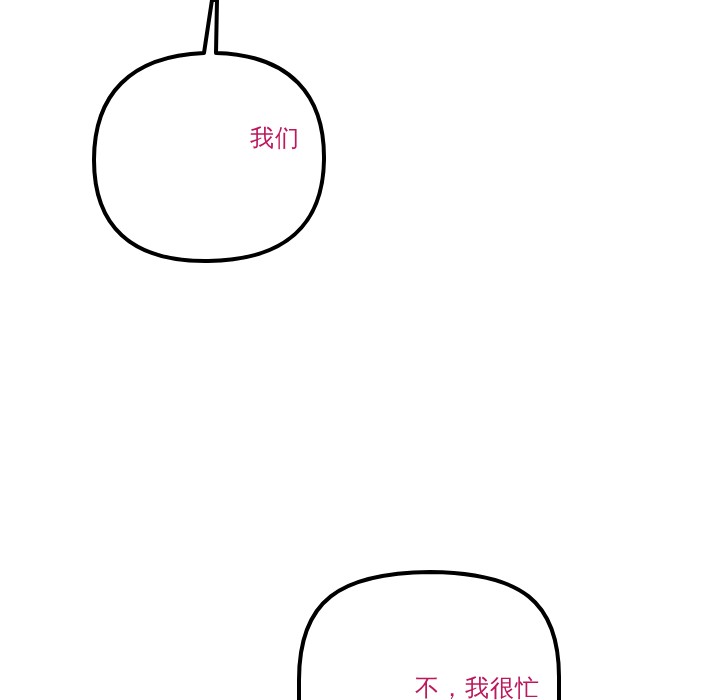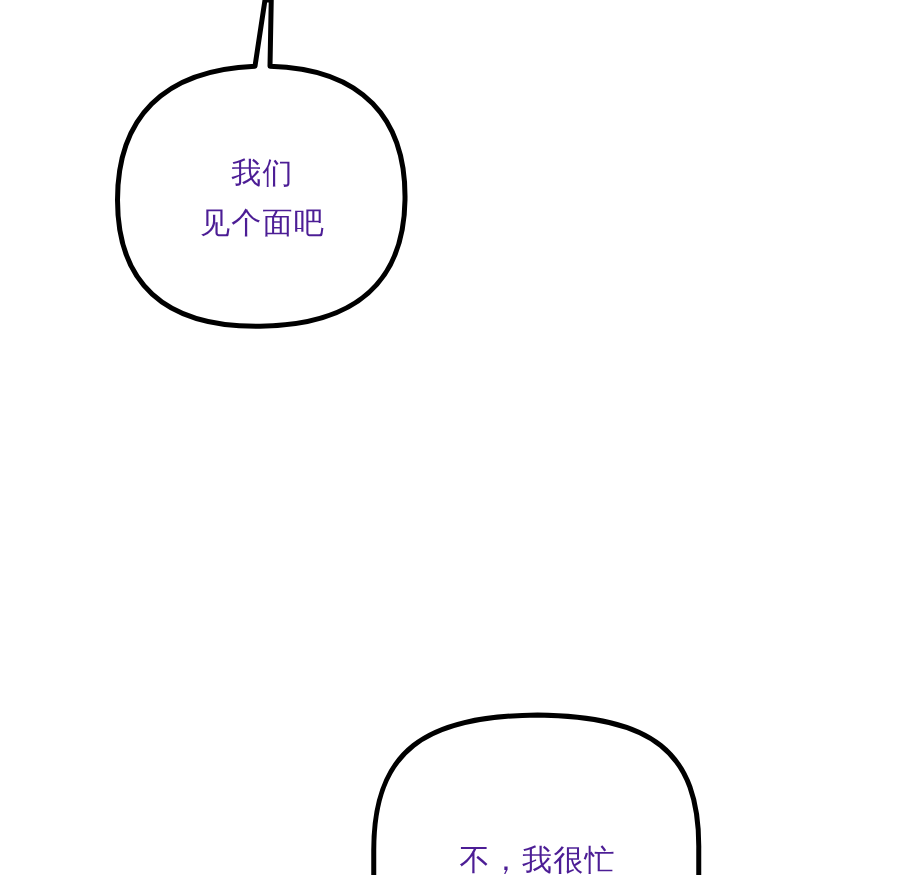--- a/index.html
+++ b/index.html
@@ -20,24 +20,24 @@
       width: 720px; height: 700px;
       background: #ffffff;
     }
     svg.bubbles {
       position: absolute;
       left: 0; top: 0;
       width: 720px; height: 700px;
     }
     .bubble-text {
       position: absolute;
-      color: #4c1d95;
+      color: #be185d;
       font-size: 24px;
       line-height: 40px;
-      text-align: center;
+      text-align: right;
       letter-spacing: 1px;
       white-space: nowrap;
     }
     #text-1 {
       left: 120px;
       top: 118px;
       width: 180px;
     }
     #text-2 {
       left: 320px;
@@ -62,19 +62,18 @@
 
     <path d="M 299 705
          L 299 680
          C 299 600, 340 573, 430 572
          C 520 573, 560 600, 559 680
          L 559 705" fill="#ffffff" stroke="#000000" stroke-width="4" stroke-linejoin="round"></path>
   </svg>
 
   <div id="text-1" class="bubble-text">
     <div>我们</div>
-    <div>见个面吧</div>
   </div>
 
   <div id="text-2" class="bubble-text">
     <div>不，我很忙</div>
   </div>
 </div>
 
 </body></html>

